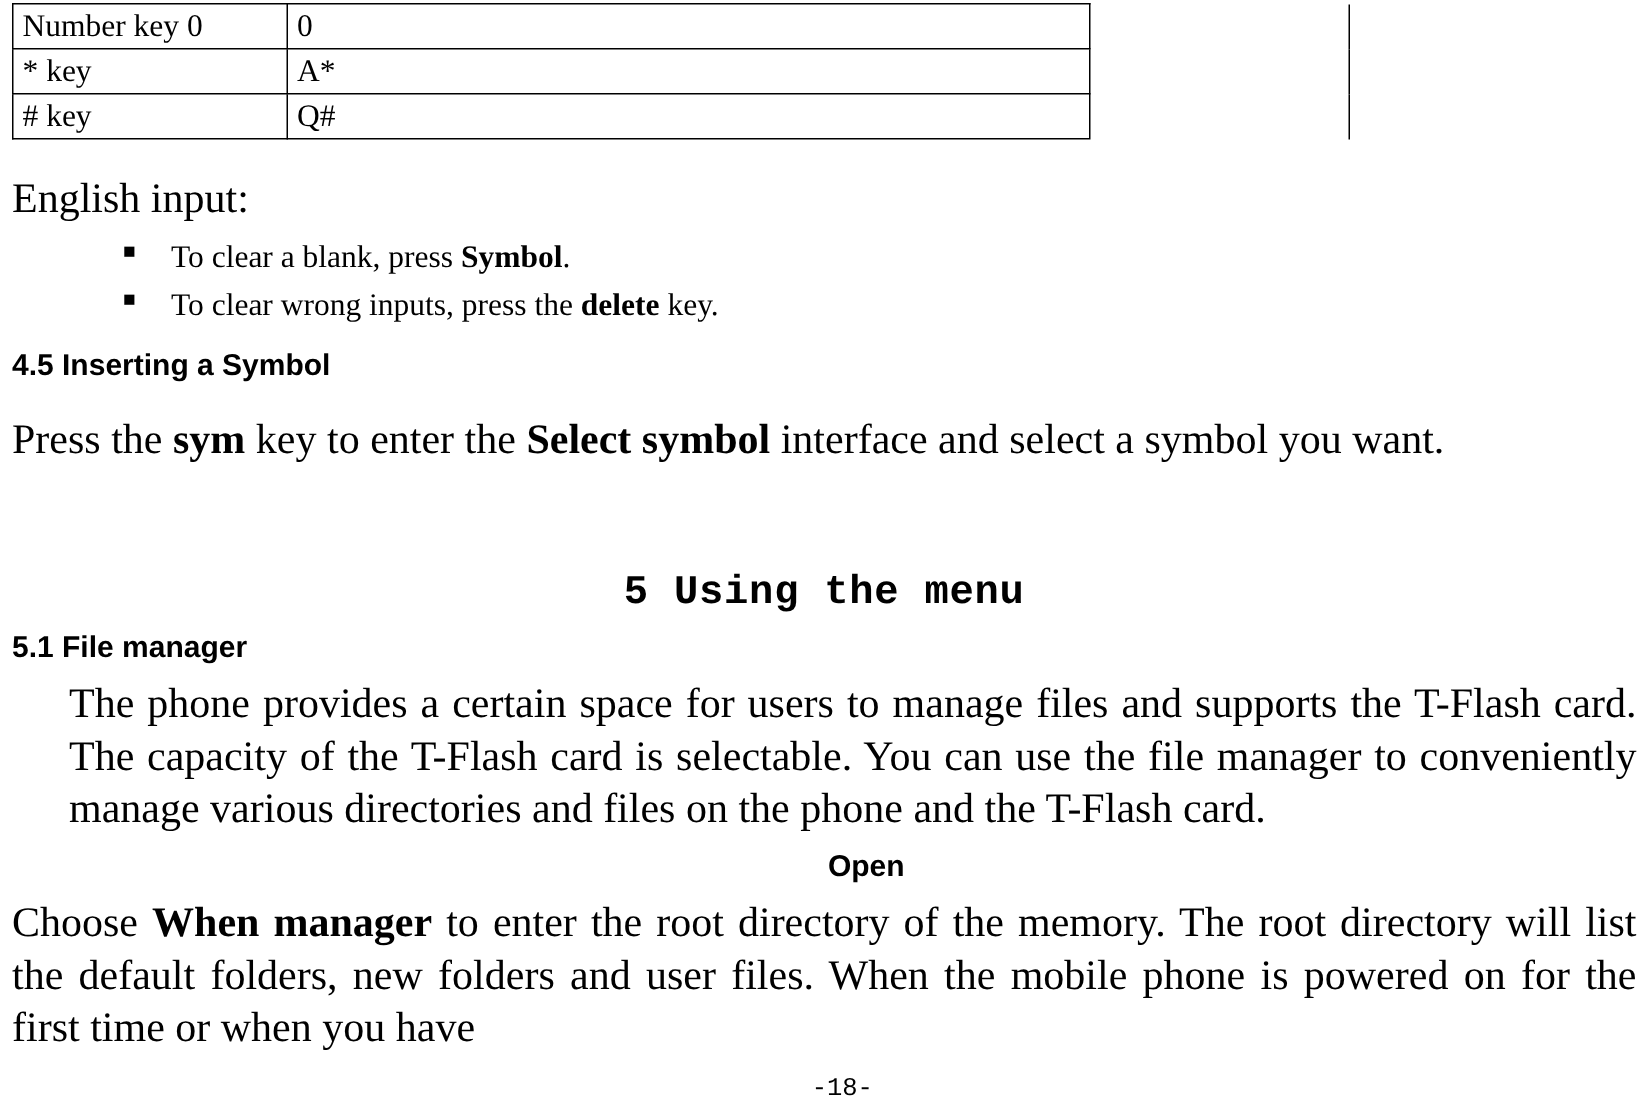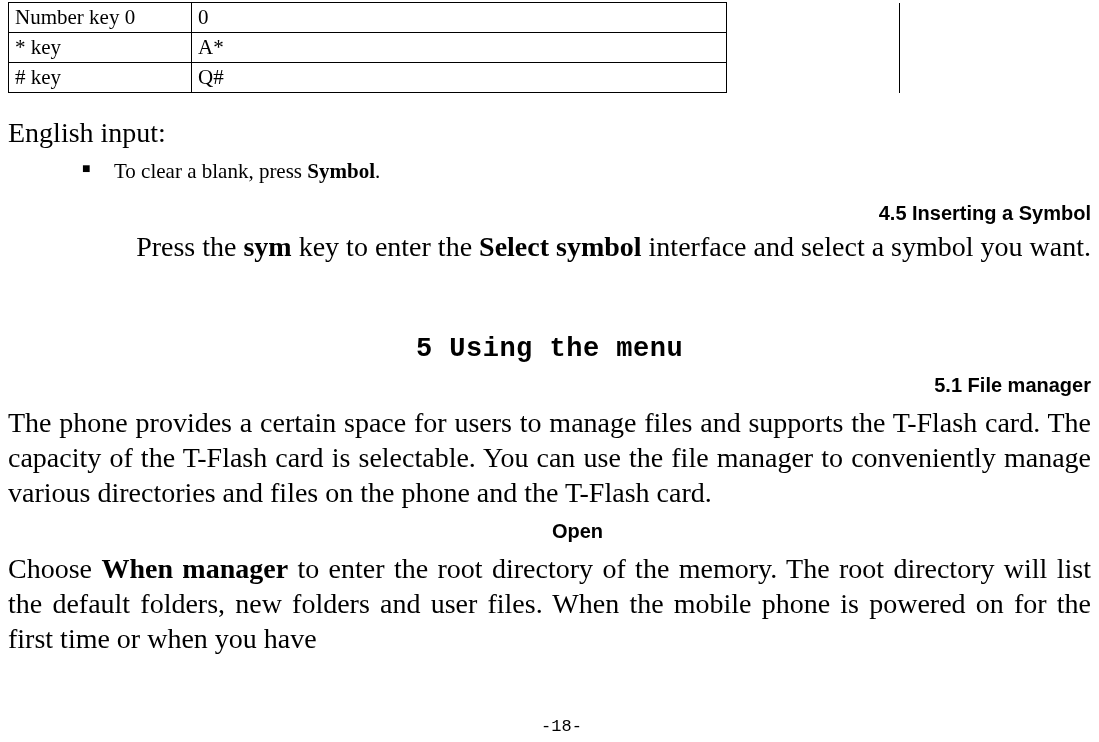--- a/index.html
+++ b/index.html
@@ -59,21 +59,20 @@
     left: 74px;
     top: 2px;
     font-size: 14px;
   }
 
   .h2 {
     font-family: Arial, Helvetica, sans-serif;
     font-weight: bold;
     font-size: 20px;
     margin-top: 14px;
-    text-align: right;
   }
 
   .h1 {
     font-family: Liberation Mono, monospace;
     font-weight: bold;
     font-size: 27px;
     text-align: center;
     margin-top: 70px;
     letter-spacing: 0.5px;
   }
@@ -121,33 +120,36 @@
     </tr>
   </tbody>
     </table>
 
   <div class="para">English input:</div>
 
   <ul class="square">
     <li>
       <span>To clear a blank, press </span><b>Symbol</b><span>.</span>
     </li>
+    <li>
+      <span>To clear wrong inputs, press the </span><b>delete</b><span> key.</span>
+    </li>
   </ul>
 
   <div class="h2">4.5    Inserting a Symbol</div>
 
-  <div class="para" style="margin-top:4px;text-align:right;">
+  <div class="para" style="margin-top:20px;">
     <span>Press the </span><b>sym</b><span> key to enter the </span><b>Select symbol</b><span> interface and select a symbol you want.</span>
   </div>
 
   <div class="h1">5  Using the menu</div>
 
   <div class="h2" style="margin-top:10px;">5.1    File manager</div>
 
-  <div class="para justify" style="margin-top:8px;">The phone provides a certain space for users to manage files and supports the T-Flash card. The capacity of the T-Flash card is selectable. You can use the file manager to conveniently manage various directories and files on the phone and the T-Flash card.</div>
+  <div class="para justify" style="margin-top:8px;margin-left:38px;">The phone provides a certain space for users to manage files and supports the T-Flash card. The capacity of the T-Flash card is selectable. You can use the file manager to conveniently manage various directories and files on the phone and the T-Flash card.</div>
 
   <div class="h3">Open</div>
 
   <div class="para justify" style="margin-top:8px;">
     <span>Choose </span><b>When manager</b><span> to enter the root directory of the memory. The root directory will list the default folders, new folders and user files. When the mobile phone is powered on for the first time or when you have</span>
   </div>
 
   <div class="footer">-18-</div>
 
 </div>

